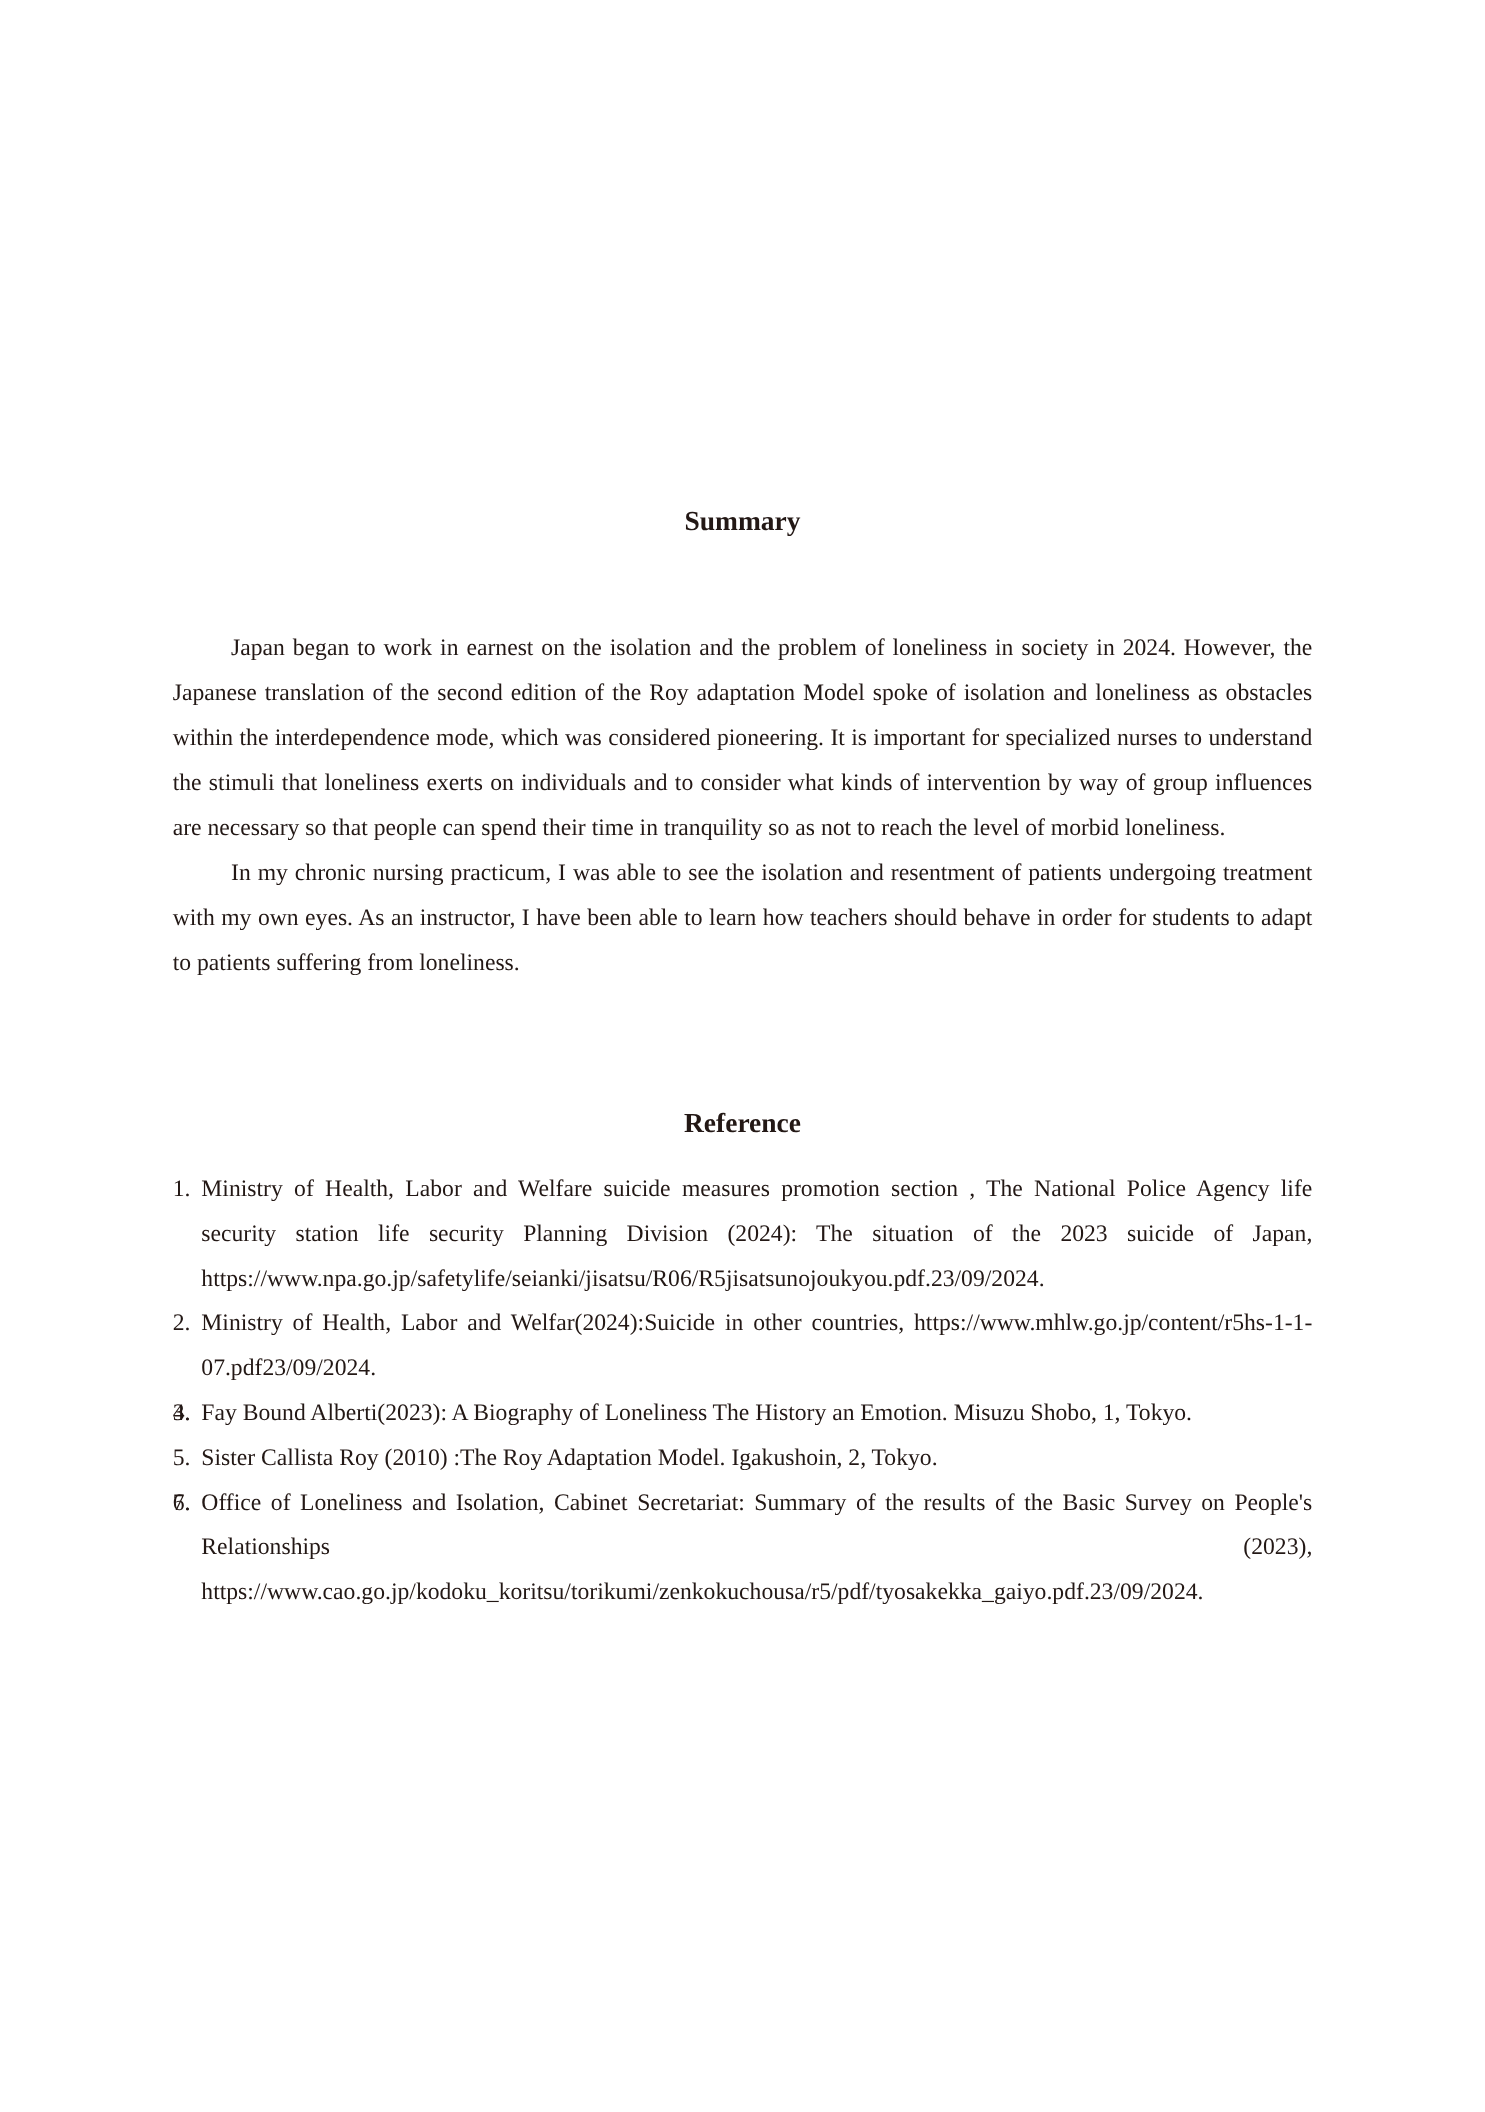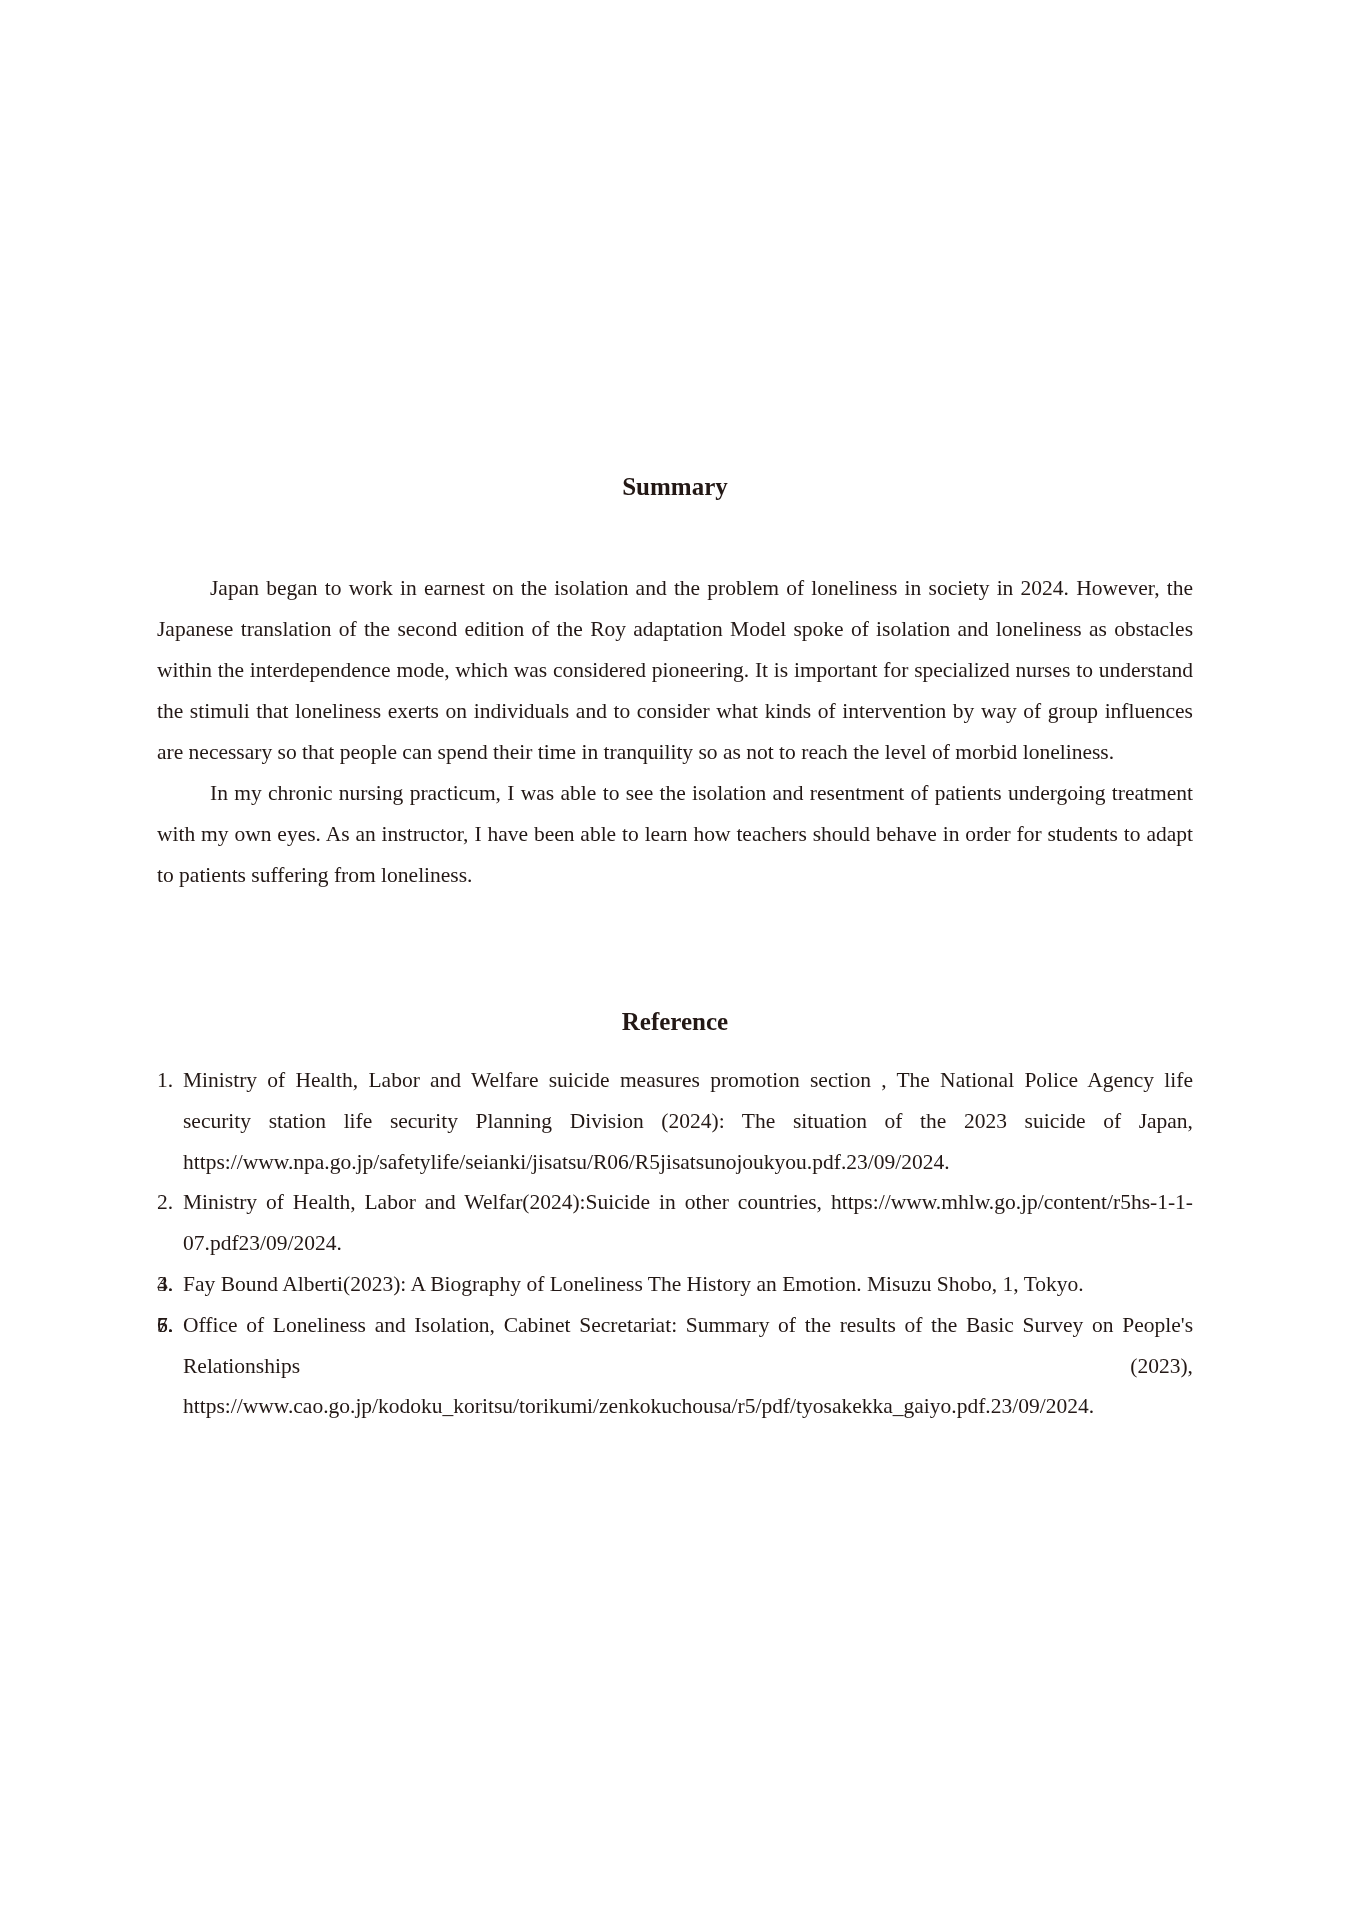--- a/index.html
+++ b/index.html
@@ -24,21 +24,21 @@
     .heading {
       position: absolute;
       left: 0;
       width: 1036px;
       text-align: center;
       font-weight: bold;
       font-size: 25px;
       line-height: 30px;
       margin: 0;
     }
-    #summary-heading { top: 472px; }
+    #summary-heading { top: 460px; }
     #reference-heading { top: 979px; margin-top: 28px; }
 
     .summary-body {
       position: absolute;
       left: 0;
       top: 568px;
       width: 1036px;
     }
     .summary-body p {
       margin: 0;
@@ -96,20 +96,21 @@
     </li>
     <li class="ref-item">
       <span class="ref-num">3.</span>
     </li>
     <li class="ref-item">
       <span class="ref-num">4.</span>
       <span>Fay Bound Alberti(2023): A Biography of Loneliness The History an Emotion. Misuzu Shobo, 1, Tokyo.</span>
     </li>
     <li class="ref-item">
       <span class="ref-num">5.</span>
+      <span>Sister Callista Roy (2010) :The Roy Adaptation Model. Igakushoin, 2, Tokyo.</span>
     </li>
     <li class="ref-item">
       <span class="ref-num">6.</span>
     </li>
     <li class="ref-item">
       <span class="ref-num">7.</span>
       <span>Office of Loneliness and Isolation, Cabinet Secretariat: Summary of the results of the Basic Survey on People's Relationships (2023), https://www.cao.go.jp/kodoku_koritsu/torikumi/zenkokuchousa/r5/pdf/tyosakekka_gaiyo.pdf.23/09/2024.</span>
     </li>
   </ol>
 

